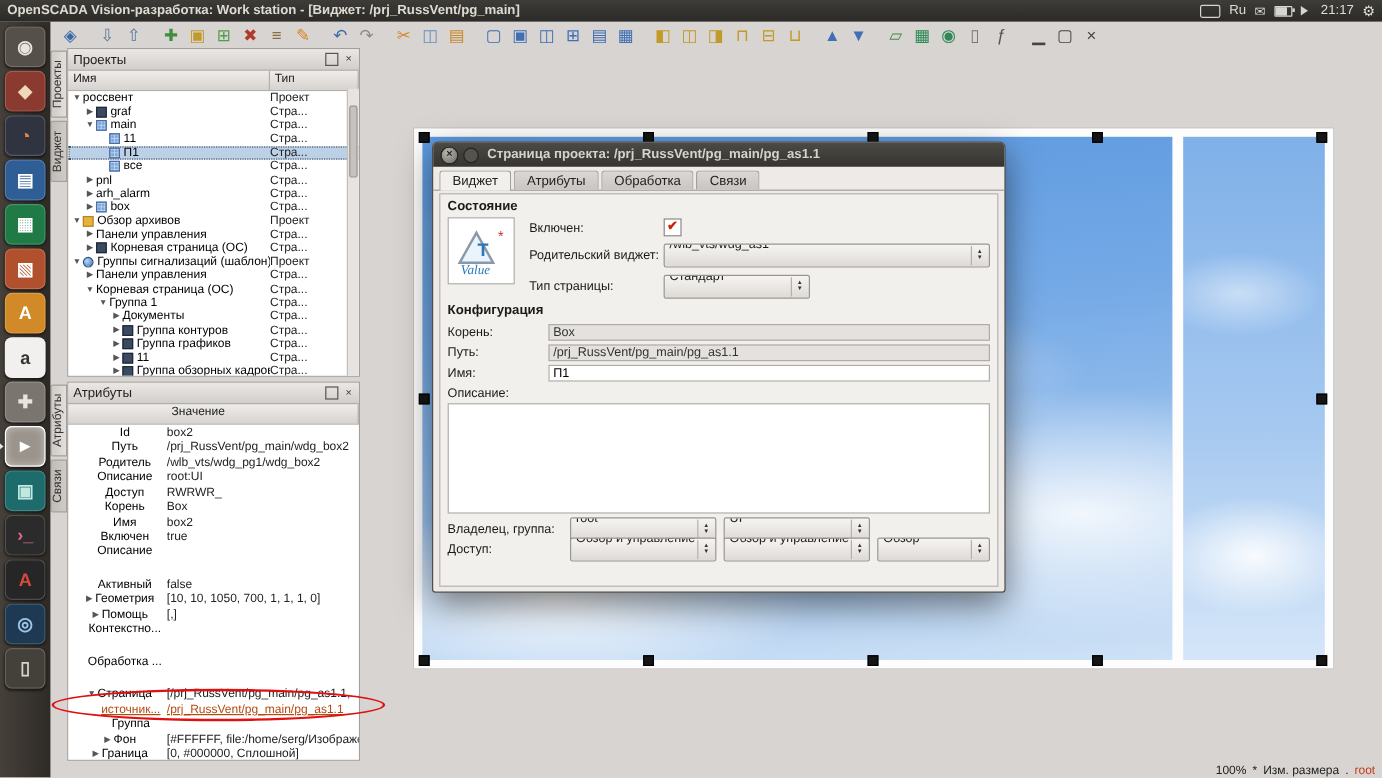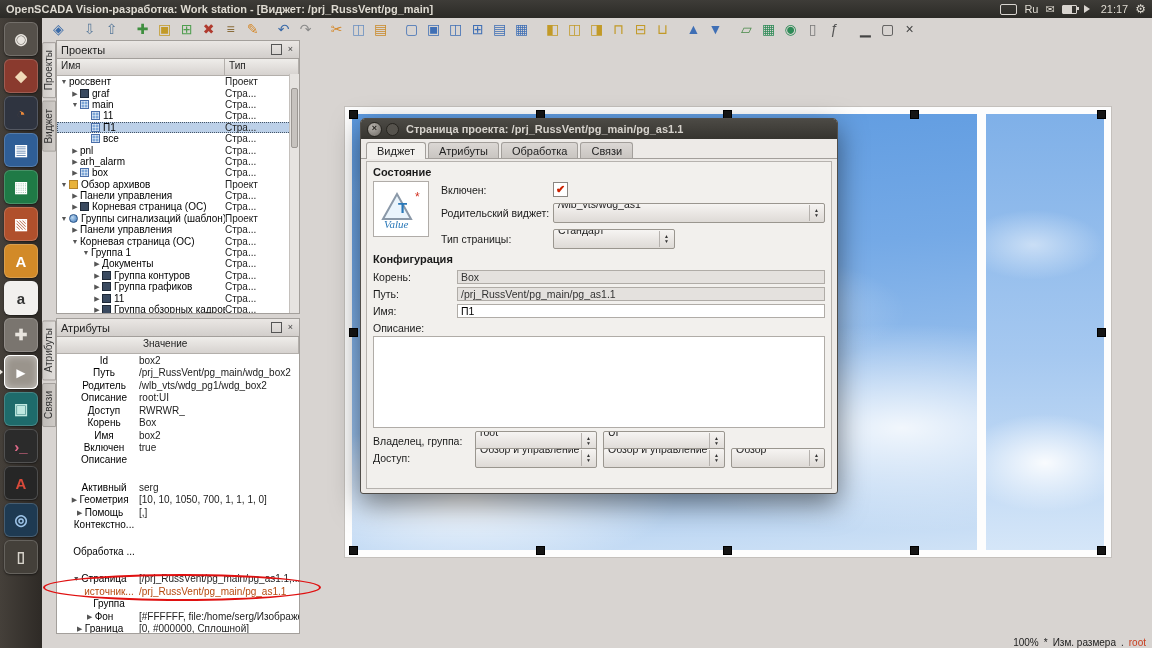--- a/index.html
+++ b/index.html
@@ -63,21 +63,21 @@
   .ic-folder{background:#e8b23a;border-color:#b5832a;}
   .ic-globe{background:radial-gradient(circle at 35% 35%,#bcd8f0,#3a74b8);border-radius:50%;border-color:#2a5488;}
   .vscroll{position:absolute;right:0;top:33px;bottom:0;width:9px;background:#e6e3e0;border-left:1px solid #c4c0bc;z-index:11;}
   .vscroll .thumb{margin:14px 1px 0 1px;height:58px;background:#c6c2be;border:1px solid #9a9692;border-radius:2px;}
   
   .arow{display:flex;height:12.5px;align-items:center;font-size:10px;line-height:11px;white-space:nowrap;}
   .arow.tall{height:27px;align-items:flex-start;}
   .aname{width:82px;flex:none;display:flex;align-items:center;overflow:hidden;box-sizing:border-box;
     padding-left:calc(2px + var(--indent,0)*10px);justify-content:center;}
   .aval{flex:1;overflow:hidden;color:#222;}
-  .arow.modified .alabel,.arow.modified .aval{color:#b54a10;}
+  .arow.modified .alabel,.arow.modified .aval{color:#b54a10;text-decoration:underline;}
   
   .canvas{position:absolute;left:258px;top:22px;right:0;bottom:12px;background:#d8d4d1;overflow:hidden;z-index:1;}
   .backing{position:absolute;left:44px;top:66px;width:766px;height:450px;background:#fdfdfd;border:1px solid #c4c0bc;}
   .sky{position:absolute;top:74px;height:436px;}
   .sky1{left:52px;width:625px;background:
     radial-gradient(ellipse 340px 120px at 18% 88%,rgba(255,255,255,.95),rgba(255,255,255,0) 62%),
     radial-gradient(ellipse 420px 160px at 88% 72%,rgba(255,255,255,.85),rgba(255,255,255,0) 65%),
     radial-gradient(ellipse 300px 90px at 55% 45%,rgba(255,255,255,.5),rgba(255,255,255,0) 70%),
     radial-gradient(ellipse 260px 80px at 28% 18%,rgba(255,255,255,.45),rgba(255,255,255,0) 70%),
     linear-gradient(175deg,#5d9ae0 0%,#74a9e6 35%,#9fc4ee 70%,#cfe2f6 100%);}
@@ -579,21 +579,21 @@
             <span class="exp"></span>
             <span class="alabel">Описание</span>
           </div>
           <div class="aval"></div>
         </div>
         <div class="arow" style="--indent: 0;">
           <div class="aname">
             <span class="exp"></span>
             <span class="alabel">Активный</span>
           </div>
-          <div class="aval">serg</div>
+          <div class="aval">false</div>
         </div>
         <div class="arow" style="--indent: 0;">
           <div class="aname">
             <span class="exp">▶</span>
             <span class="alabel">Геометрия</span>
           </div>
           <div class="aval">[10, 10, 1050, 700, 1, 1, 1, 0]</div>
         </div>
         <div class="arow" style="--indent: 0;">
           <div class="aname">

